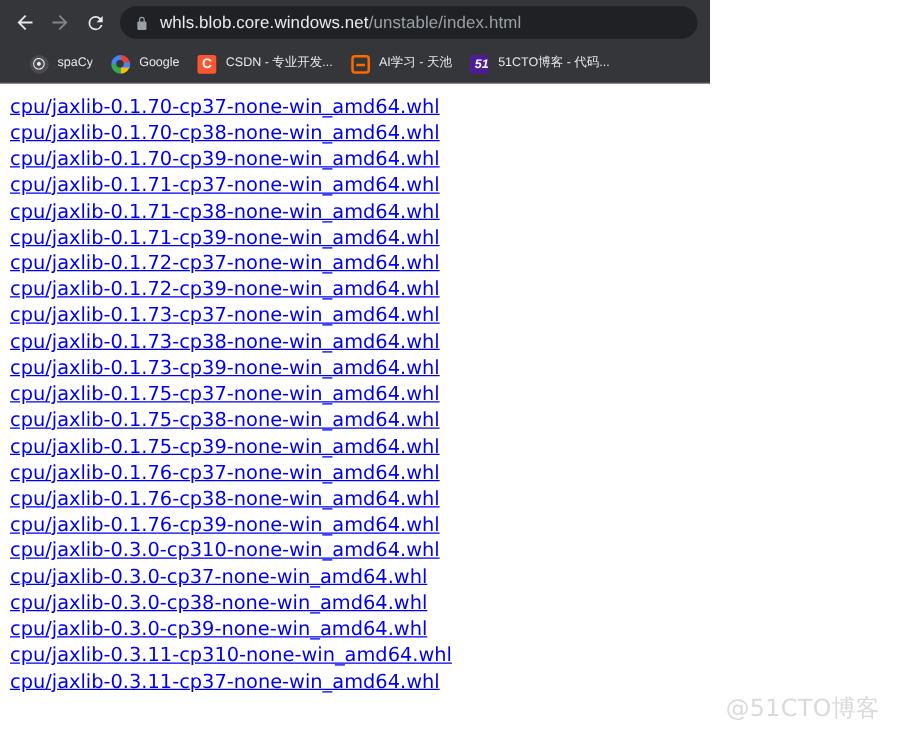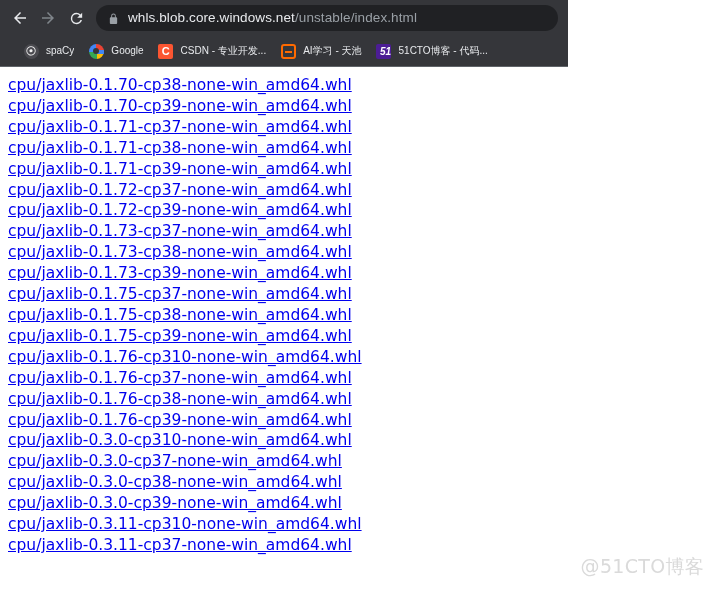--- a/index.html
+++ b/index.html
@@ -282,34 +282,34 @@
           <span class="fav-51cto">51</span>
         </span>
       <span class="bm-label">51CTO博客 - 代码...</span>
     </div>
 
   </div>
 </div>
 
 <div id="page">
   <div id="link-list">
+      <a class="file-link">cpu/jaxlib-0.1.70-cp37-none-win_amd64.whl</a>
       <a class="file-link">cpu/jaxlib-0.1.70-cp38-none-win_amd64.whl</a>
       <a class="file-link">cpu/jaxlib-0.1.70-cp39-none-win_amd64.whl</a>
       <a class="file-link">cpu/jaxlib-0.1.71-cp37-none-win_amd64.whl</a>
       <a class="file-link">cpu/jaxlib-0.1.71-cp38-none-win_amd64.whl</a>
       <a class="file-link">cpu/jaxlib-0.1.71-cp39-none-win_amd64.whl</a>
       <a class="file-link">cpu/jaxlib-0.1.72-cp37-none-win_amd64.whl</a>
       <a class="file-link">cpu/jaxlib-0.1.72-cp39-none-win_amd64.whl</a>
       <a class="file-link">cpu/jaxlib-0.1.73-cp37-none-win_amd64.whl</a>
       <a class="file-link">cpu/jaxlib-0.1.73-cp38-none-win_amd64.whl</a>
       <a class="file-link">cpu/jaxlib-0.1.73-cp39-none-win_amd64.whl</a>
       <a class="file-link">cpu/jaxlib-0.1.75-cp37-none-win_amd64.whl</a>
       <a class="file-link">cpu/jaxlib-0.1.75-cp38-none-win_amd64.whl</a>
       <a class="file-link">cpu/jaxlib-0.1.75-cp39-none-win_amd64.whl</a>
-      <a class="file-link">cpu/jaxlib-0.1.76-cp310-none-win_amd64.whl</a>
       <a class="file-link">cpu/jaxlib-0.1.76-cp37-none-win_amd64.whl</a>
       <a class="file-link">cpu/jaxlib-0.1.76-cp38-none-win_amd64.whl</a>
       <a class="file-link">cpu/jaxlib-0.1.76-cp39-none-win_amd64.whl</a>
       <a class="file-link">cpu/jaxlib-0.3.0-cp310-none-win_amd64.whl</a>
       <a class="file-link">cpu/jaxlib-0.3.0-cp37-none-win_amd64.whl</a>
       <a class="file-link">cpu/jaxlib-0.3.0-cp38-none-win_amd64.whl</a>
       <a class="file-link">cpu/jaxlib-0.3.0-cp39-none-win_amd64.whl</a>
       <a class="file-link">cpu/jaxlib-0.3.11-cp310-none-win_amd64.whl</a>
       <a class="file-link">cpu/jaxlib-0.3.11-cp37-none-win_amd64.whl</a>
     </div>

